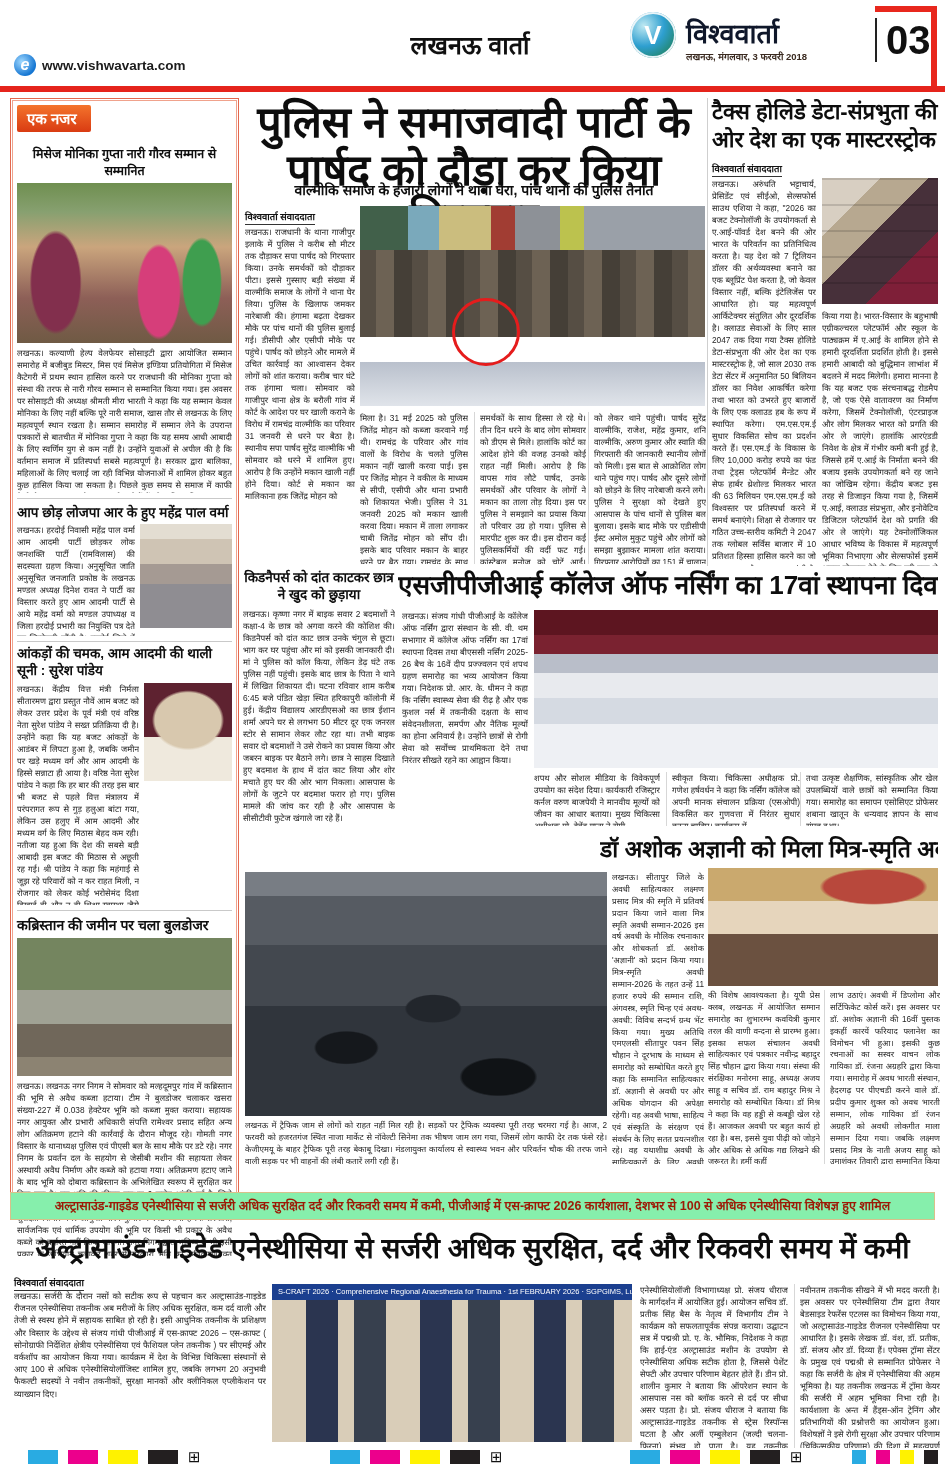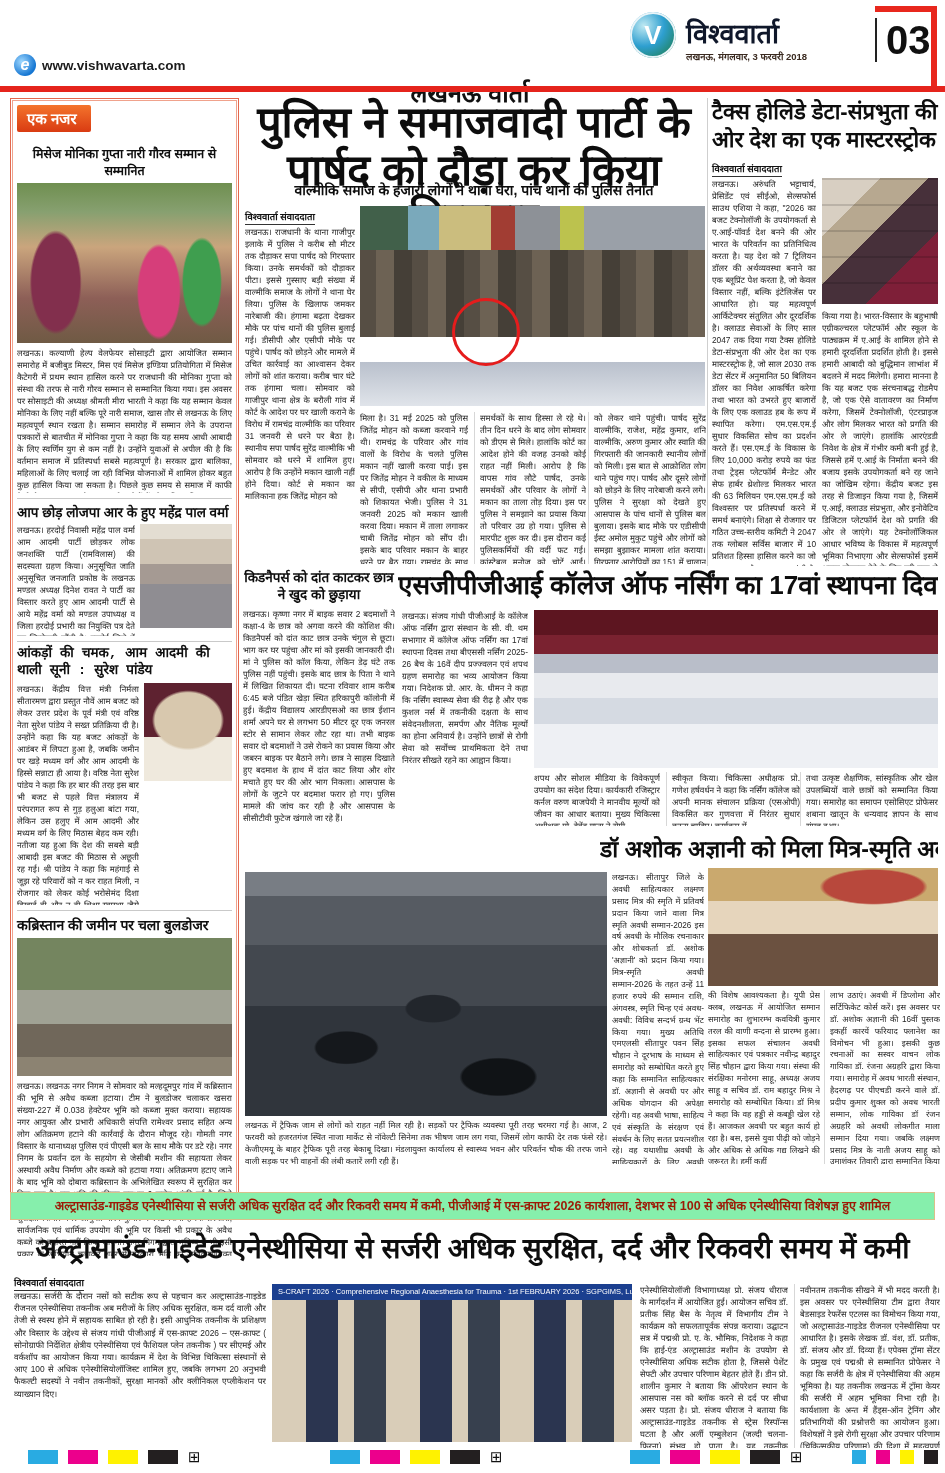--- a/index.html
+++ b/index.html
@@ -67,42 +67,42 @@
   .c{background:#29abe2;} .m{background:#ec008c;} .y{background:#fff200;} .k{background:#231f20;}
   .reg{font-size:15px;line-height:14px;color:#111;}
 </style>
 </head>
 <body>
 
 <div id="page">
 
   <div class="abs eicon" style="left:14px;top:54px;">e</div>
   <div class="abs url" style="left:42px;top:58px;">www.vishwavarta.com</div>
-  <div class="abs sectitle" style="left:320px;top:27px;width:300px;margin-top:48px;">लखनऊ वार्ता</div>
+  <div class="abs sectitle" style="left:320px;top:27px;width:300px;">लखनऊ वार्ता</div>
   <div class="abs logo" style="left:630px;top:12px;">V</div>
   <div class="abs masthead" style="left:686px;top:14px;">विश्ववार्ता</div>
   <div class="abs dateline" style="left:686px;top:50px;">लखनऊ,  मंगलवार, 3 फरवरी 2018</div>
   <div class="abs pgbox" style="right:8px;top:6px;">
     <div class="pgno">03</div>
   </div>
   <div class="abs redrule" style="left:0;right:0;top:86px;"></div>
 
   <div class="abs sbox" style="left:10px;top:98px;width:215px;height:1105px;">
     <div class="badge">एक नजर</div>
     <div class="sh" style="font-size:12.5px;text-align:center;margin-top:13px;">मिसेज मोनिका गुप्ता नारी गौरव सम्मान से सम्मानित</div>
     <div class="ph award" style="width:100%;height:160px;margin-top:4px;"></div>
     <div class="bt" style="height:146px;margin-top:4px;">लखनऊ। कल्याणी हेल्प वेलफेयर सोसाइटी द्वारा आयोजित सम्मान समारोह में बजीबुड मिस्टर, मिस एवं मिसेज इण्डिया प्रतियोगिता में मिसेज कैटेगरी में प्रथम स्थान हासिल करने पर राजधानी की मोनिका गुप्ता को संस्था की तरफ से नारी गौरव सम्मान से सम्मानित किया गया। इस अवसर पर सोसाइटी की अध्यक्ष श्रीमती मीरा भारती ने कहा कि यह सम्मान केवल मोनिका के लिए नहीं बल्कि पूरे नारी समाज, खास तौर से लखनऊ के लिए महत्वपूर्ण स्थान रखता है। सम्मान समारोह में सम्मान लेने के उपरान्त पत्रकारों से बातचीत में मोनिका गुप्ता ने कहा कि यह समय आधी आबादी के लिए स्वर्णिम युग से कम नहीं है। उन्होंने युवाओं से अपील की है कि वर्तमान समाज में प्रतिस्पर्धा सबसे महत्वपूर्ण है। सरकार द्वारा बालिका, महिलाओं के लिए चलाई जा रही विभिन्न योजनाओं में शामिल होकर बहुत कुछ हासिल किया जा सकता है। पिछले कुछ समय से समाज में काफी तेजी से बदलाव आया है। अब ग्रामीण क्षेत्रों में भी बालिका शिक्षा चरम पर है। आज बालिकाएं एवं महिलाएं हर क्षेत्र में अपना परचम लहरा रही हैं। हमें जो भी अवसर मिल रहे हैं उनका हमें हर स्तर पर समुचित उपयोग करते हुए अपने परिवार एवं समाज का नाम रोशन करना है। मुझे जो कुछ भी हासिल हुआ है वह एक लम्बे संघर्ष का प्रतिफल है। आने वाले समय में अगर सरकार, सामाजिक संस्थाएं मुझे समाज के उत्थान के लिए कोई अवसर देती हैं तो मैं उसका स्वागत करते हुए अपनी भूमिका का निर्वहन करूंगी। उन्होंने अपनी इस उपलब्धि के लिए अपने पति इंजीनियर राम बाबू और बेटी अद्विका स्मोनिका के असीम सहयोग के लिए पति, बेटी, और अपनी माता श्रीमती मीना गुप्ता जी का दिल से आभार भी जताया।</div>
     <div class="sep"></div>
     <div class="sh" style="font-size:13.5px;">आप छोड़ लोजपा आर के हुए महेंद्र पाल वर्मा</div>
     <div style="height:112px;margin-top:3px;overflow:hidden;">
       <div class="ph port1" style="float:right;width:92px;height:104px;margin:0 0 3px 5px;"></div>
       <div class="bt">लखनऊ। हरदोई निवासी महेंद्र पाल वर्मा आम आदमी पार्टी छोड़कर लोक जनशक्ति पार्टी (रामविलास) की सदस्यता ग्रहण किया। अनुसूचित जाति अनुसूचित जनजाति प्रकोष्ठ के लखनऊ मण्डल अध्यक्ष दिनेश रावत ने पार्टी का विस्तार करते हुए आम आदमी पार्टी से आये महेंद्र वर्मा को मण्डल उपाध्यक्ष व जिला हरदोई प्रभारी का नियुक्ति पत्र देते हुए जिम्मेदारी सौंपी है। हरदोई जिले में महेंद्र वर्मा पासी वोटरों पर अच्छी पकड़ बनाये है इनके आने से लोजपा आर पार्टी का जनाधार बढ़ेगा।</div>
     </div>
     <div class="sep"></div>
-    <div class="sh" style="font-size:13.5px;line-height:1.25;font-family:Liberation Mono, monospace;">आंकड़ों की चमक, आम आदमी की थाली सूनी : सुरेश पांडेय</div>
+    <div class="sh" style="font-size:13.5px;line-height:1.25;">आंकड़ों की चमक, आम आदमी की थाली सूनी : सुरेश पांडेय</div>
     <div style="height:222px;margin-top:3px;overflow:hidden;">
       <div class="ph port2" style="float:right;width:88px;height:98px;margin:0 0 3px 5px;"></div>
       <div class="bt">लखनऊ। केंद्रीय वित्त मंत्री निर्मला सीतारमण द्वारा प्रस्तुत नौवें आम बजट को लेकर उत्तर प्रदेश के पूर्व मंत्री एवं वरिष्ठ नेता सुरेश पांडेय ने सख्त प्रतिक्रिया दी है। उन्होंने कहा कि यह बजट आंकड़ों के आडंबर में लिपटा हुआ है, जबकि जमीन पर खड़े मध्यम वर्ग और आम आदमी के हिस्से सन्नाटा ही आया है। वरिष्ठ नेता सुरेश पांडेय ने कहा कि हर बार की तरह इस बार भी बजट से पहले वित्त मंत्रालय में परंपरागत रूप से गुड़ हलुआ बांटा गया, लेकिन उस हलुए में आम आदमी और मध्यम वर्ग के लिए मिठास बेहद कम रही। नतीजा यह हुआ कि देश की सबसे बड़ी आबादी इस बजट की मिठास से अछूती रह गई। श्री पांडेय ने कहा कि महंगाई से जूझ रहे परिवारों को न कर राहत मिली, न रोजगार को लेकर कोई भरोसेमंद दिशा दिखाई दी और न ही शिक्षा-स्वास्थ्य जैसे बुनियादी क्षेत्रों में आश्वस्त करने वाला निवेश नजर आया। पूर्व मंत्री के अनुसार यह बजट राष्ट्र की वास्तविक चुनौतियों का समाधान प्रस्तुत करने के बजाय केवल राजनीतिक संतुलन साधने का प्रयास है, जिससे जनता की अपेक्षाएं और गहरी निराशा में बदलती दिख रही हैं।</div>
     </div>
     <div class="sep"></div>
     <div class="sh" style="font-size:14px;">कब्रिस्तान की जमीन पर चला बुलडोजर</div>
     <div class="ph bull" style="width:100%;height:138px;margin-top:4px;"></div>
     <div class="bt" style="height:176px;margin-top:4px;">लखनऊ। लखनऊ नगर निगम ने सोमवार को मल्हदूमपुर गांव में कब्रिस्तान की भूमि से अवैध कब्जा हटाया। टीम ने बुलडोजर चलाकर खसरा संख्या-227 में 0.038 हेक्टेयर भूमि को कब्जा मुक्त कराया। सहायक नगर आयुक्त और प्रभारी अधिकारी संपत्ति रामेश्वर प्रसाद सहित अन्य लोग अतिक्रमण हटाने की कार्रवाई के दौरान मौजूद रहे। गोमती नगर विस्तार के थानाध्यक्ष पुलिस एवं पीएसी बल के साथ मौके पर डटे रहे। नगर निगम के प्रवर्तन दल के सहयोग से जेसीबी मशीन की सहायता लेकर अस्थायी अवैध निर्माण और कब्जे को हटाया गया। अतिक्रमण हटाए जाने के बाद भूमि को दोबारा कब्रिस्तान के अभिलेखित स्वरूप में सुरक्षित कर दिया गया है। इस भूमि की कीमत लगभग 6 करोड़ आंकी गई है, जिसे अतिक्रमणमुक्त कराकर नगर निगम ने एक महत्वपूर्ण सरकारी संपत्ति को सुरक्षित किया। नगर आयुक्त गौरव कुमार ने स्पष्ट किया है कि सरकारी, सार्वजनिक एवं धार्मिक उपयोग की भूमि पर किसी भी प्रकार के अवैध कब्जे को बर्दाश्त नहीं किया जाएगा। नगर निगम द्वारा भविष्य में भी इसी प्रकार के अभियान चलाकर शहर में सरकारी भूमि को अतिक्रमणमुक्त कराया जाएगा।</div>
   </div>
 

